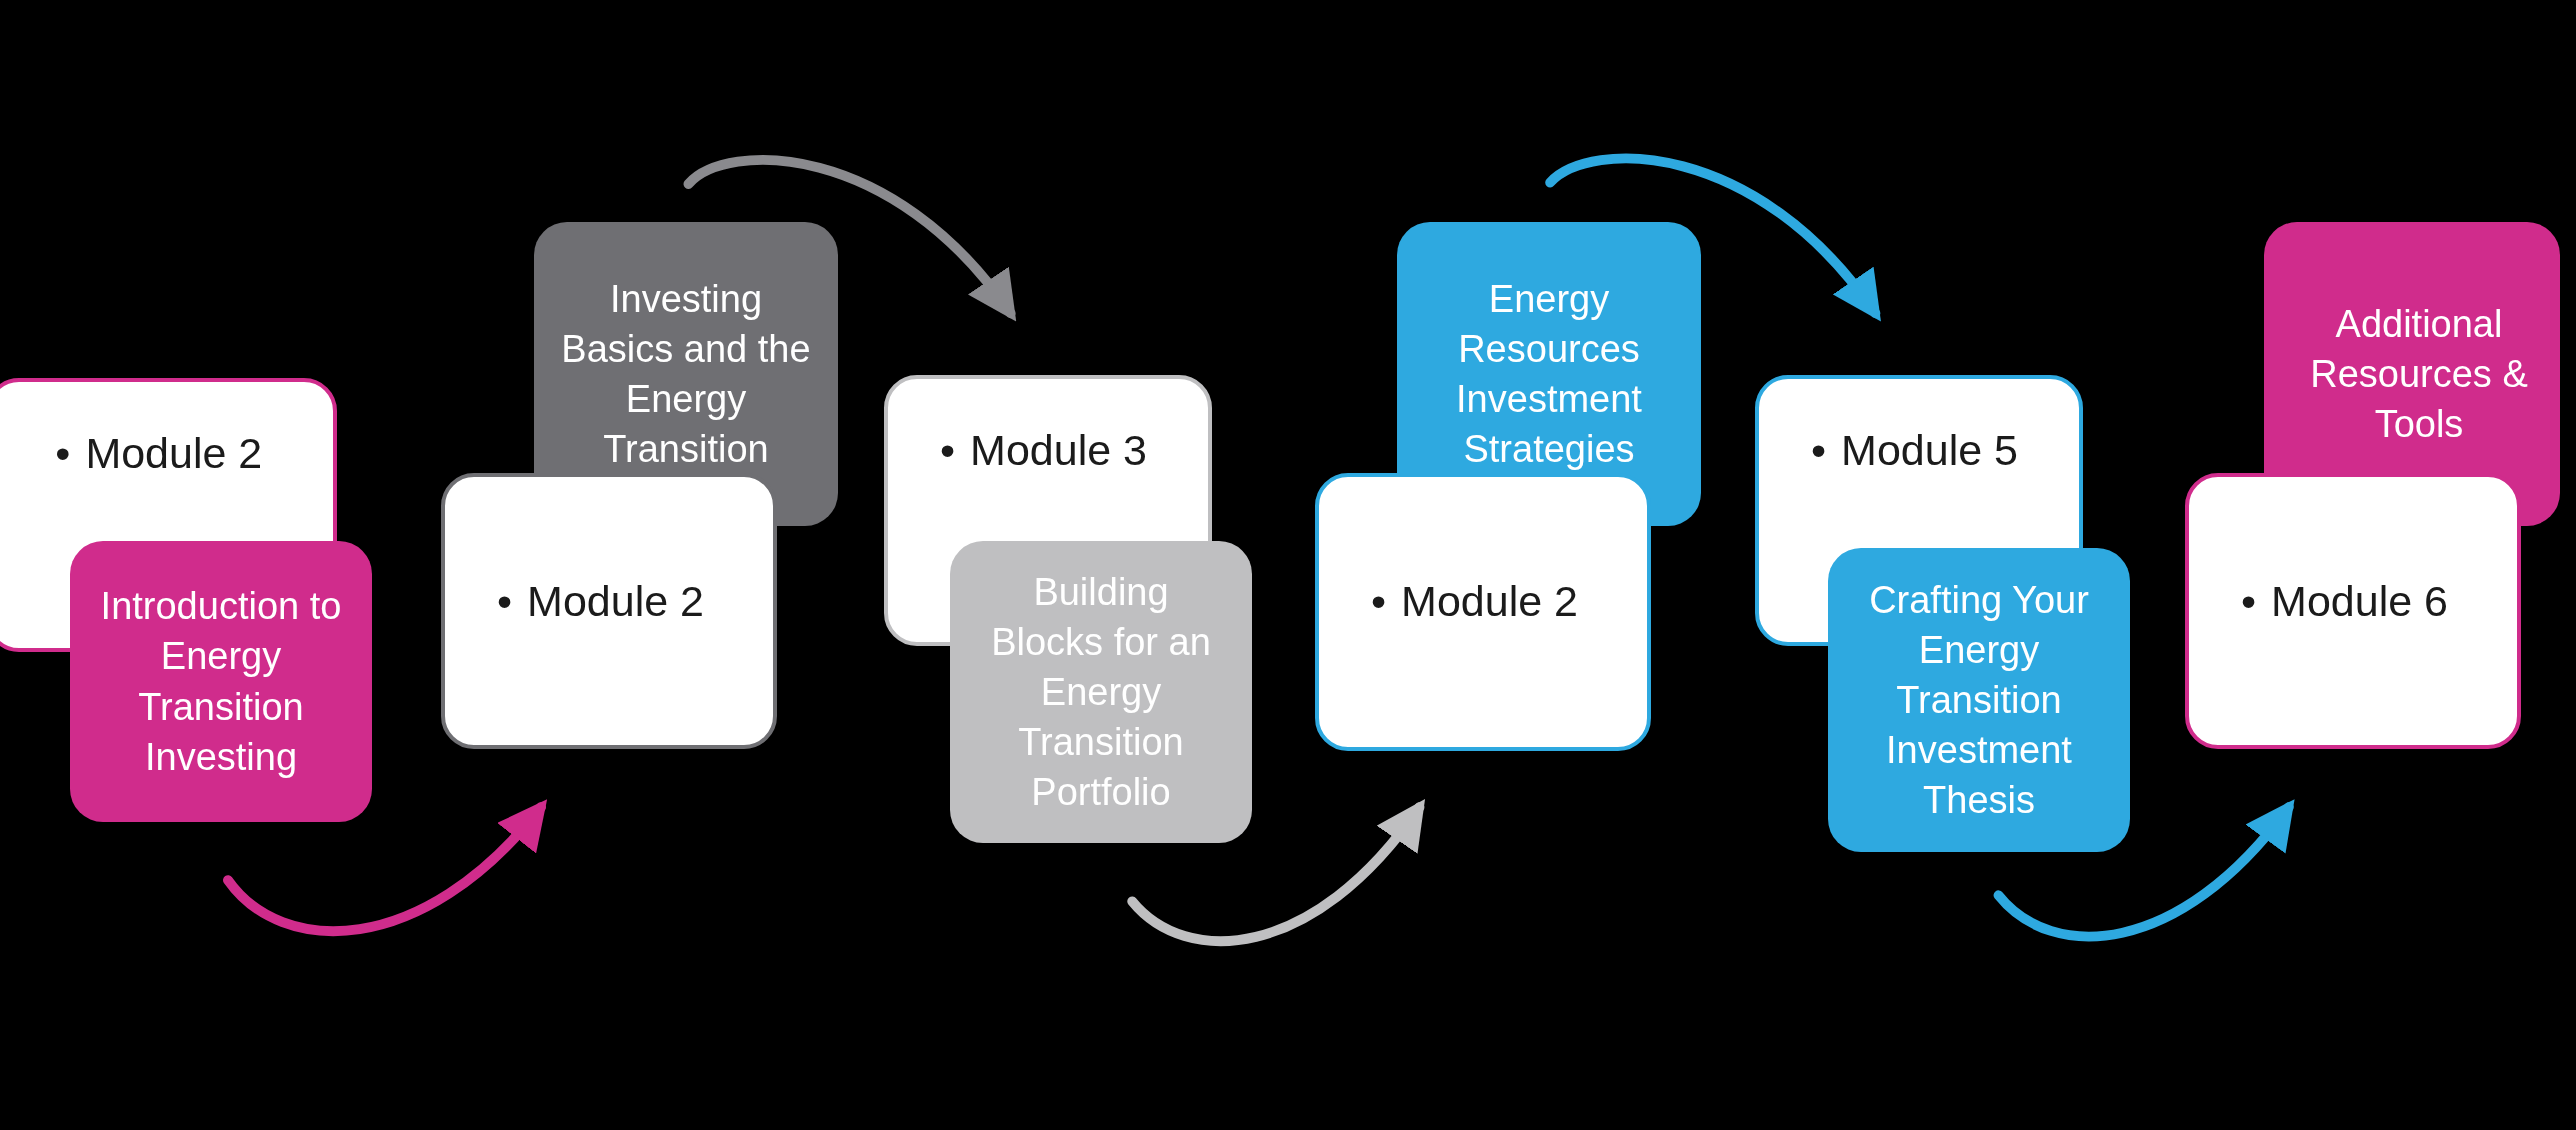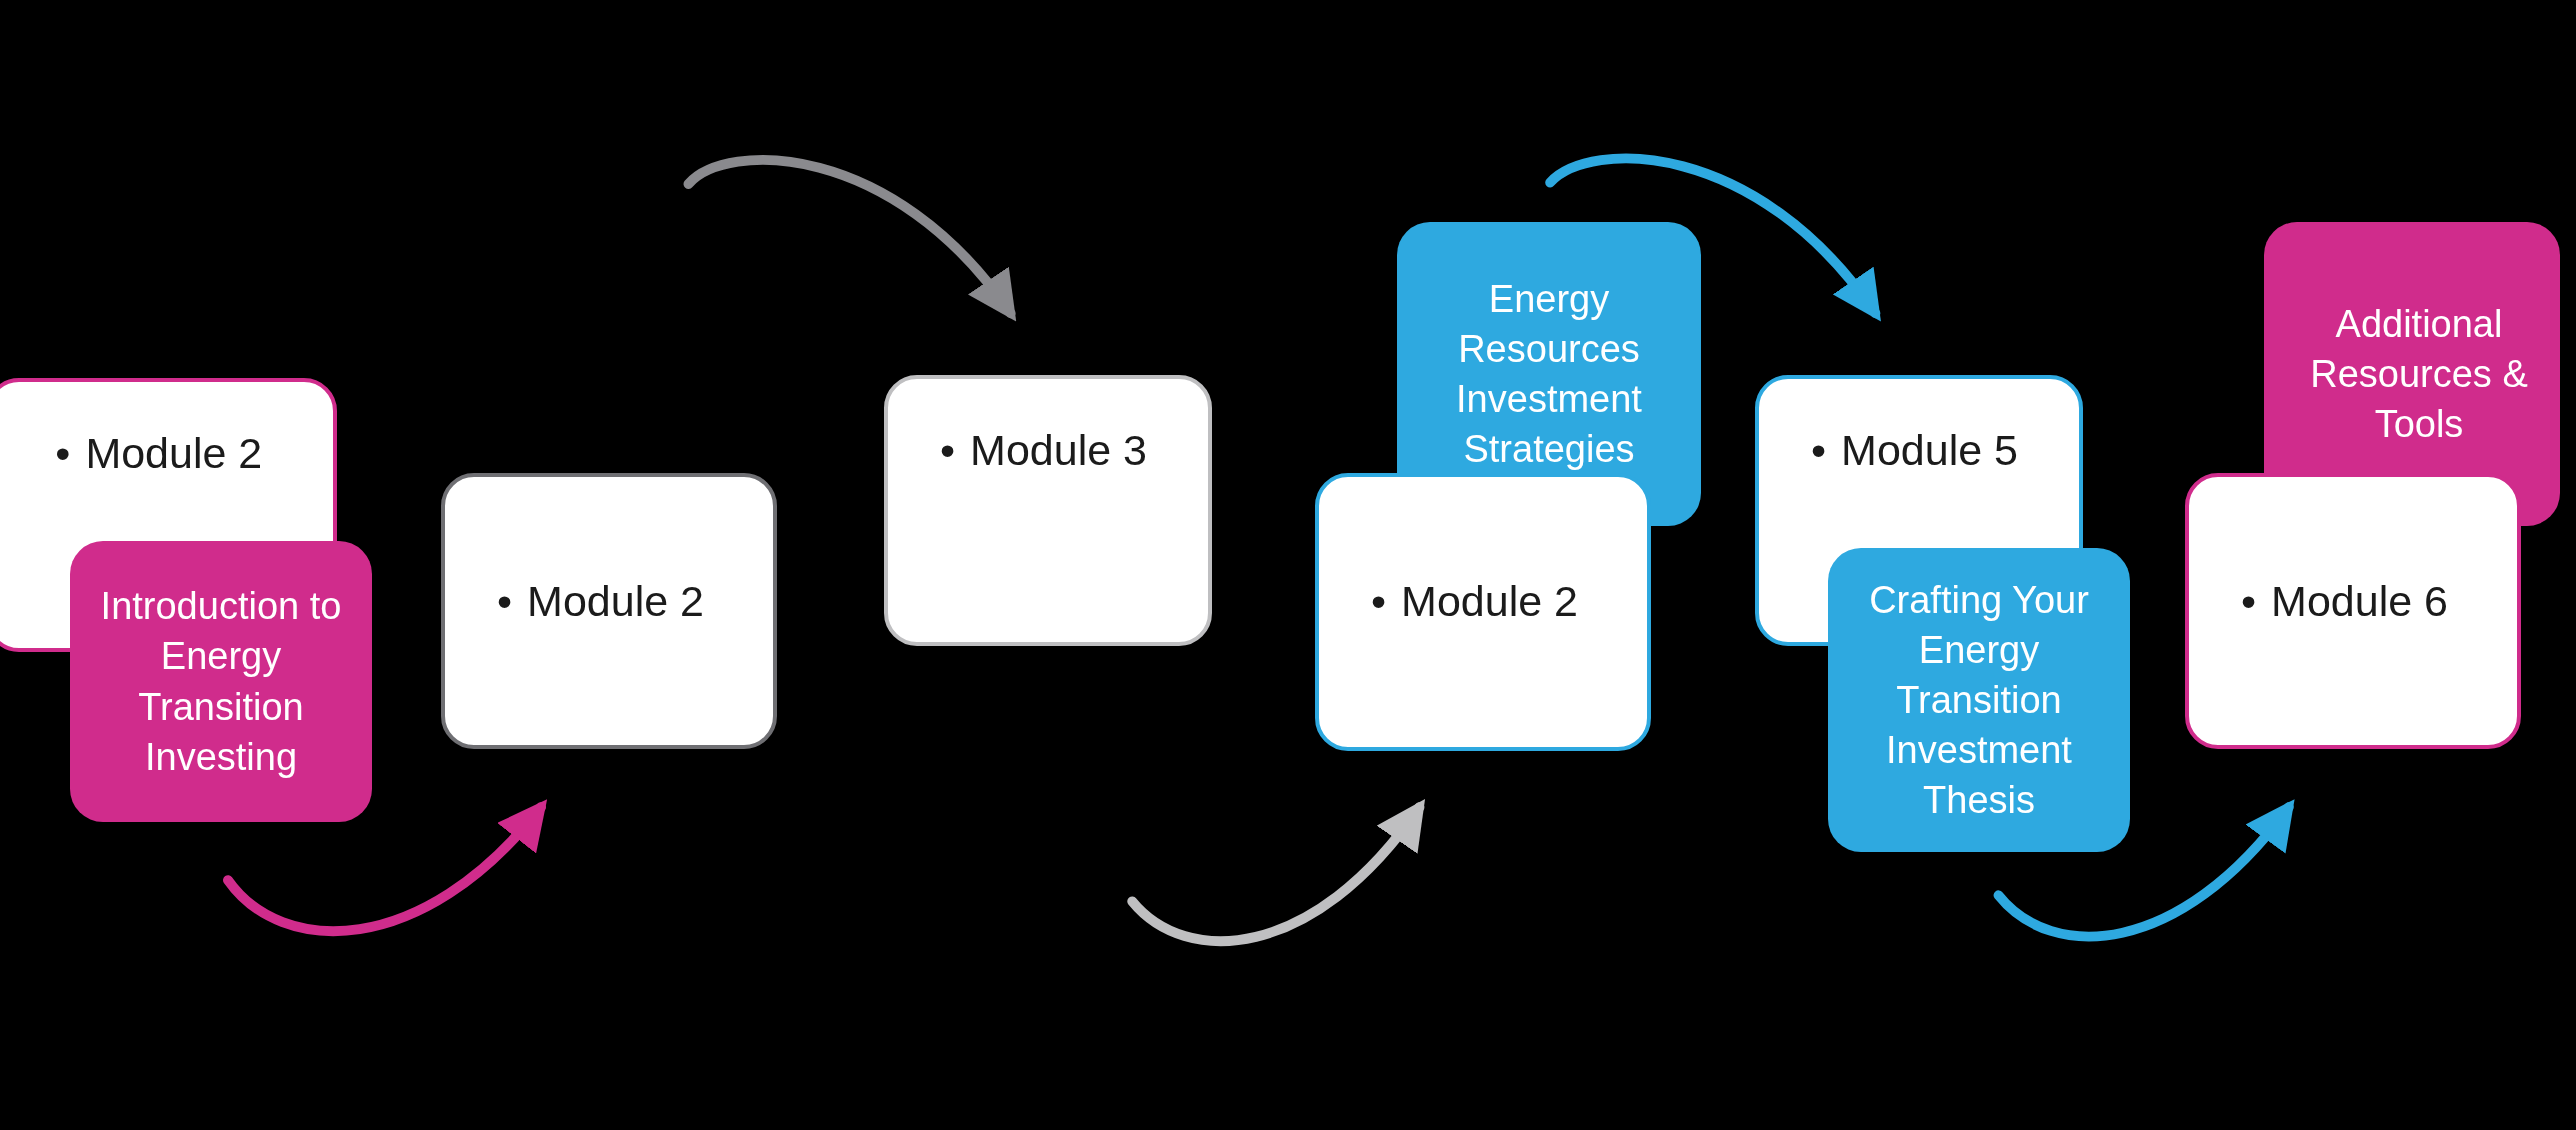--- a/index.html
+++ b/index.html
@@ -95,33 +95,35 @@
   </svg>
 
   <div class="box white-box wb1" style="border-color: rgb(208, 44, 140);">
     <div class="module-label">
       <span class="bullet">•</span>
       <span>Module 2</span>
     </div>
   </div>
   <div class="box desc-box desc-front db1" style="background-color: rgb(208, 44, 140); margin-left: 8px;">Introduction to Energy Transition Investing</div>
 
+  <div class="box desc-box desc-behind db2" style="background-color: rgb(111, 111, 115);">Investing Basics and the Energy Transition</div>
   <div class="box white-box wb2" style="border-color: rgb(111, 111, 115);">
     <div class="module-label">
       <span class="bullet">•</span>
       <span>Module 2</span>
     </div>
   </div>
 
   <div class="box white-box wb3" style="border-color: rgb(191, 191, 193);">
     <div class="module-label">
       <span class="bullet">•</span>
       <span>Module 3</span>
     </div>
   </div>
+  <div class="box desc-box desc-front db3" style="background-color: rgb(191, 191, 193);">Building Blocks for an Energy Transition Portfolio</div>
 
   <div class="box desc-box desc-behind db4" style="background-color: rgb(46, 169, 224);">Energy Resources Investment Strategies</div>
   <div class="box white-box wb4" style="border-color: rgb(46, 169, 224);">
     <div class="module-label">
       <span class="bullet">•</span>
       <span>Module 2</span>
     </div>
   </div>
 
   <div class="box white-box wb5" style="border-color: rgb(46, 169, 224);">

